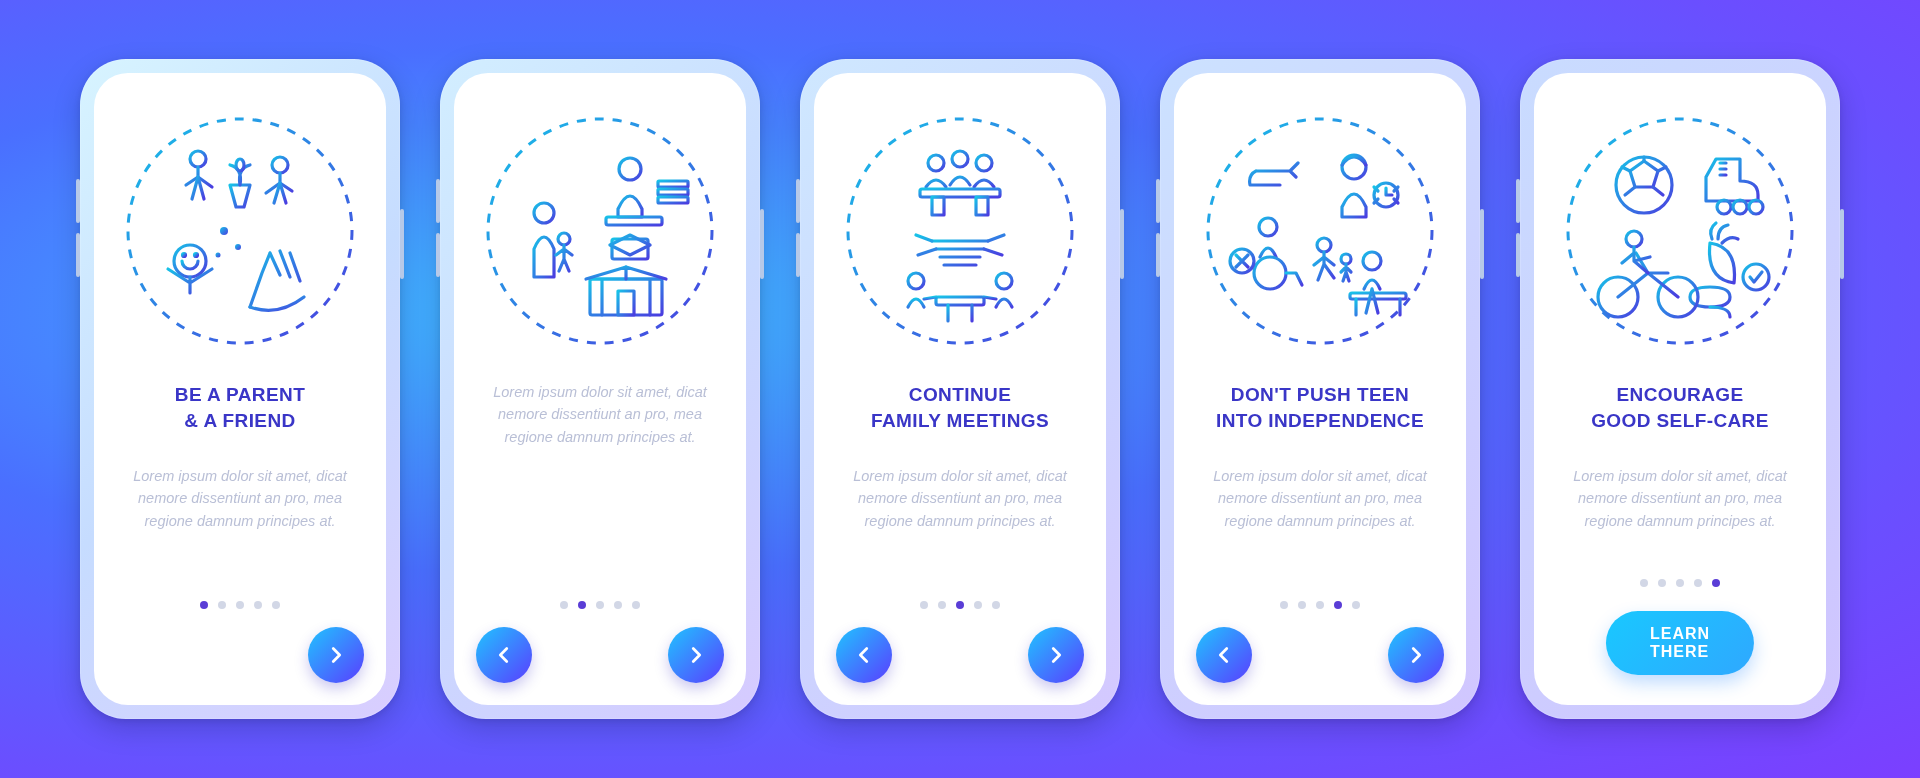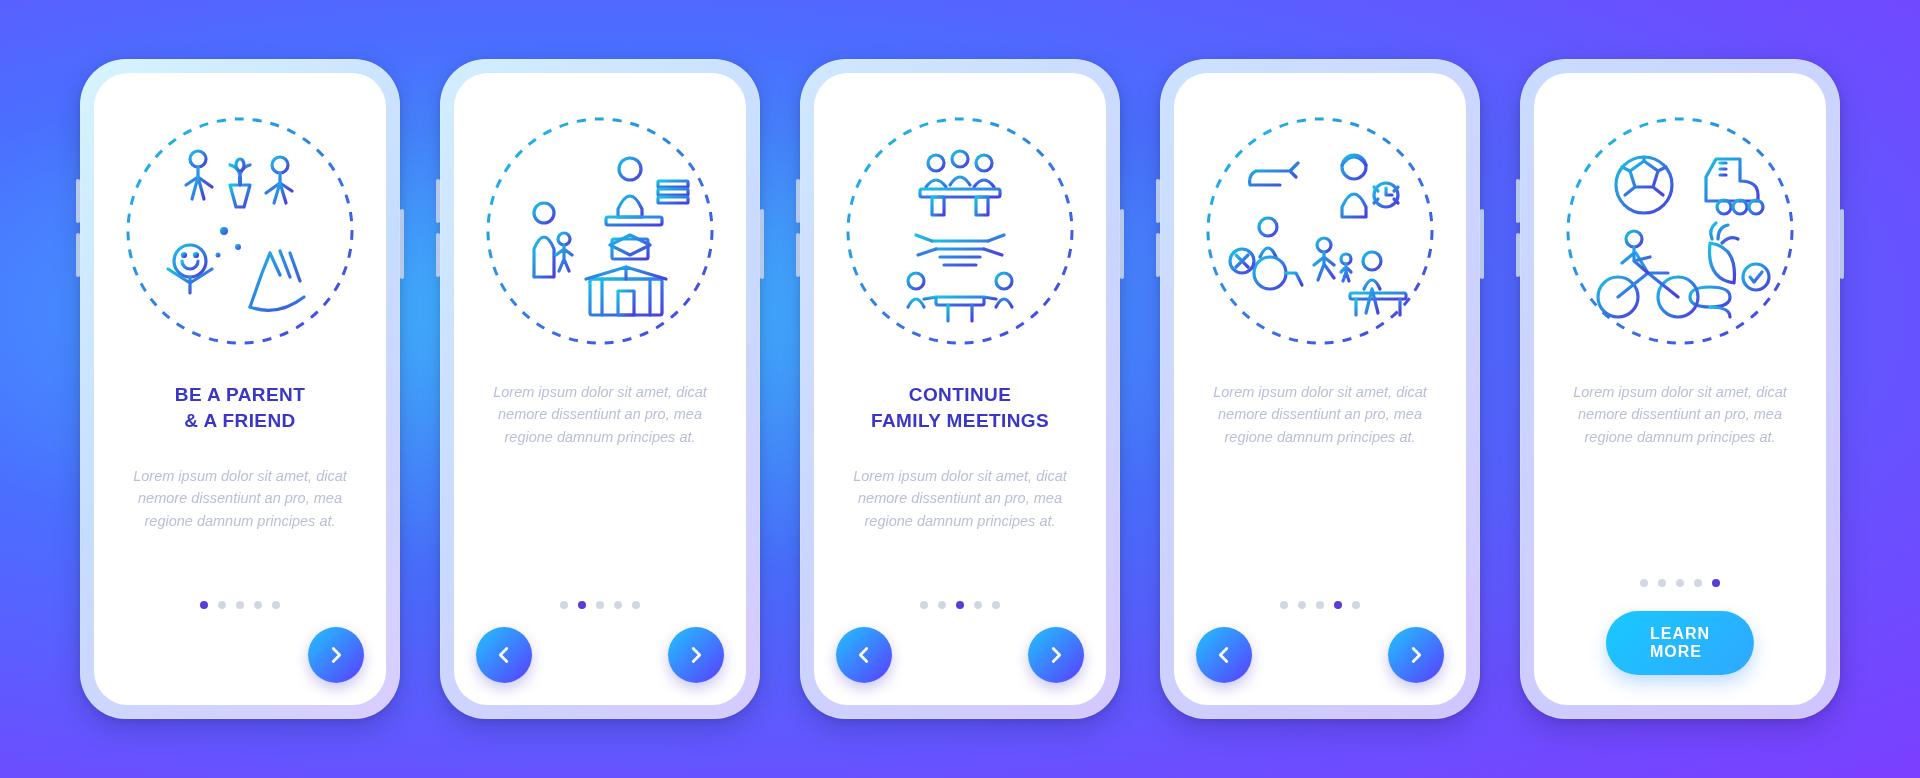--- a/index.html
+++ b/index.html
@@ -350,20 +350,22 @@
               <path d="M146 153 v8 M146 156 l-5 5 M146 156 l5 5 M146 161 l-3 9 M146 161 l3 9"></path>
 
             <circle cx="172" cy="150" r="9"></circle>
             <path d="M164 178 q8 -18 16 0"></path>
             <rect x="150" y="182" width="56" height="6" rx="2"></rect>
             <path d="M156 188 v16 M200 188 v16"></path>
             <path d="M172 178 l-6 24 M172 178 l6 24"></path>
           </g>
         </svg>
       </div>
+      <div class="title">DON'T PUSH TEEN
+INTO INDEPENDENCE</div>
       <div class="subtitle">Lorem ipsum dolor sit amet, dicat nemore dissentiunt an pro, mea regione damnum principes at.</div>
       <div class="dots">
         <span class="dot"></span>
         <span class="dot"></span>
         <span class="dot"></span>
         <span class="dot active"></span>
         <span class="dot"></span>
       </div>
       <div class="nav-btn nav-left">
         <svg viewBox="0 0 24 24">
@@ -409,25 +411,27 @@
               <path d="M190 166 l4 5 l8 -10"></path>
 
             <circle cx="58" cy="186" r="20"></circle>
               <circle cx="118" cy="186" r="20"></circle>
             <path d="M58 186 l30 -24 l30 24 M88 162 l-12 -20 M88 162 h20"></path>
             <circle cx="74" cy="128" r="8"></circle>
             <path d="M74 136 v14 l14 12 M74 142 l-12 10 M74 150 l16 -4"></path>
           </g>
         </svg>
       </div>
+      <div class="title">ENCOURAGE
+GOOD SELF-CARE</div>
       <div class="subtitle">Lorem ipsum dolor sit amet, dicat nemore dissentiunt an pro, mea regione damnum principes at.</div>
       <div class="dots">
         <span class="dot"></span>
         <span class="dot"></span>
         <span class="dot"></span>
         <span class="dot"></span>
         <span class="dot active"></span>
       </div>
-      <div class="cta">LEARN MORE</div>
+      <div class="cta">LEARN THERE</div>
     </div>
   </div>
 
 </div>
 
 </body></html>

